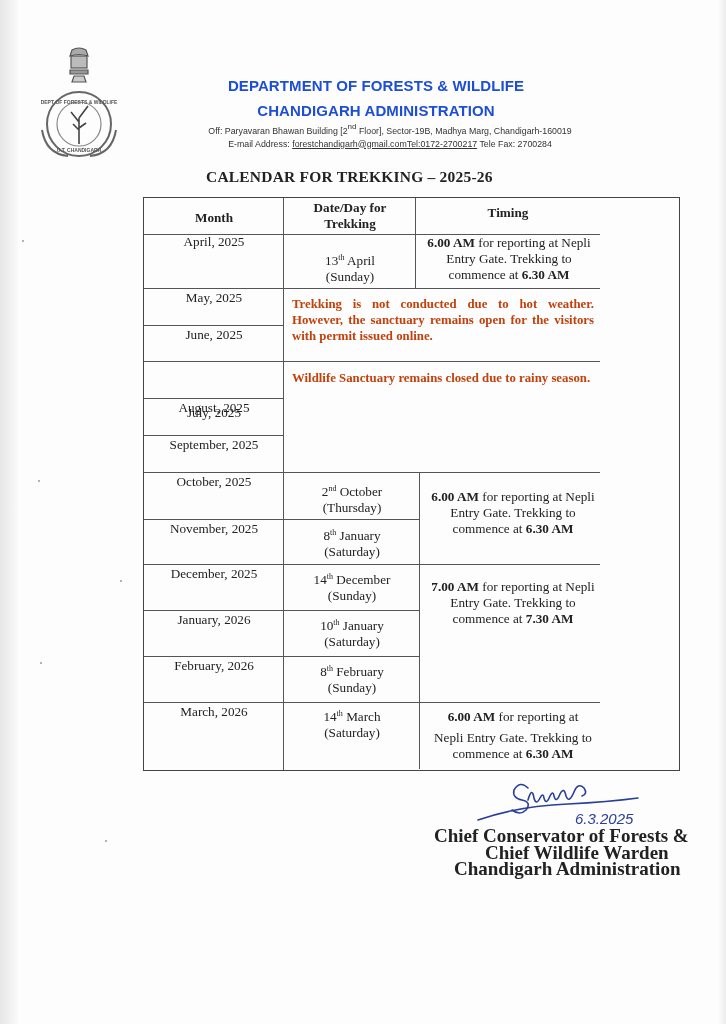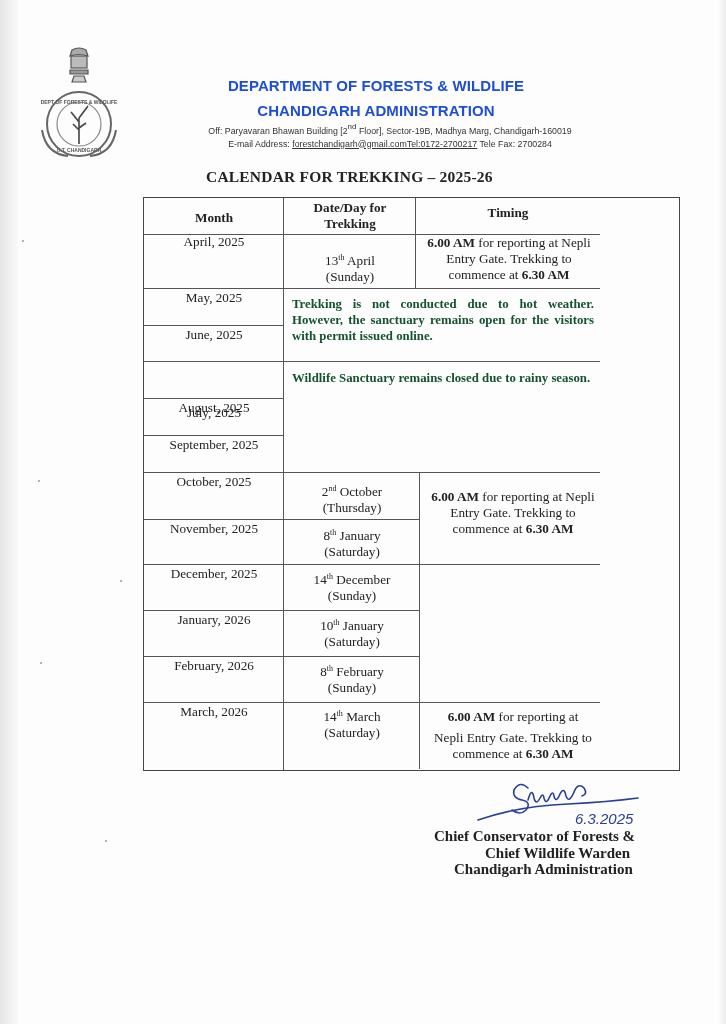--- a/index.html
+++ b/index.html
@@ -11,24 +11,24 @@
   .addr { position:absolute; left:180px; top:125px; width:420px; text-align:center; font-family:"Liberation Sans", sans-serif; font-size:8.8px; line-height:12.5px; color:#333; }
   .addr u { text-decoration:underline; }
   .cal-title { position:absolute; left:206px; top:168px; font-weight:bold; font-size:15.5px; color:#222; letter-spacing:0.2px; }
   .table { position:absolute; left:143px; top:197px; width:537px; height:574px; border:1.6px solid #444; box-sizing:border-box; }
   .vl, .hl { position:absolute; background:#555; }
   .hl { height:1.4px; }
   .vl { width:1.4px; }
   .cell { position:absolute; text-align:center; font-size:13.2px; line-height:16px; color:#222; }
   .cell b { font-weight:bold; }
   .th { font-weight:bold; }
-  .note { position:absolute; font-weight:bold; font-size:12.8px; line-height:16px; text-align:justify; color:#14532d; }
+  .note { position:absolute; font-weight:bold; font-size:12.8px; line-height:16px; text-align:justify; color:#c2410c; }
   sup { font-size:8px; vertical-align:5px; line-height:0; }
   .sig { position:absolute; left:470px; top:772px; width:200px; height:60px; }
-  .signer { position:absolute; left:434px; top:828px; font-weight:bold; font-size:15px; line-height:16.5px; color:#222; }
+  .signer { position:absolute; left:434px; top:828px; font-weight:bold; font-size:19px; line-height:16.5px; color:#222; }
   .signer div { white-space:nowrap; }
   .speck { position:absolute; width:2px; height:2px; background:#999; border-radius:50%; }
 </style>
 </head>
 <body>
 
 <div class="page-edge"></div>
 <div class="page-edge-r"></div>
 
 <svg class="emblem" viewBox="0 0 90 112">
@@ -122,20 +122,23 @@
     <div><span>14</span><sup>th</sup><span> March</span></div>
     <div>(Saturday)</div>
   </div>
 
   <div class="cell" style="left:280px;top:37px;width:170px;">
     <b>6.00 AM</b><span> for reporting at Nepli Entry Gate. Trekking to commence at </span><b>6.30 AM</b>
   </div>
   <div class="cell" style="left:284px;top:291px;width:170px;">
     <b>6.00 AM</b><span> for reporting at Nepli Entry Gate. Trekking to commence at </span><b>6.30 AM</b>
   </div>
+  <div class="cell" style="left:284px;top:381px;width:170px;">
+    <b>7.00 AM</b><span> for reporting at Nepli Entry Gate. Trekking to commence at </span><b>7.30 AM</b>
+  </div>
   <div class="cell" style="left:284px;top:511px;width:170px;">
     <div><b>6.00 AM</b><span> for reporting at</span></div>
     <div style="margin-top:5px;"><span>Nepli Entry Gate. Trekking to commence at </span><b>6.30 AM</b></div>
   </div>
 
   <div class="note" style="left:148px;top:98px;width:302px;">Trekking is not conducted due to hot weather. However, the sanctuary remains open for the visitors with permit issued online.</div>
   <div class="note" style="left:148px;top:172px;width:302px;">Wildlife Sanctuary remains closed due to rainy season.</div>
 </div>
 
 <svg class="sig" viewBox="0 0 200 60">

